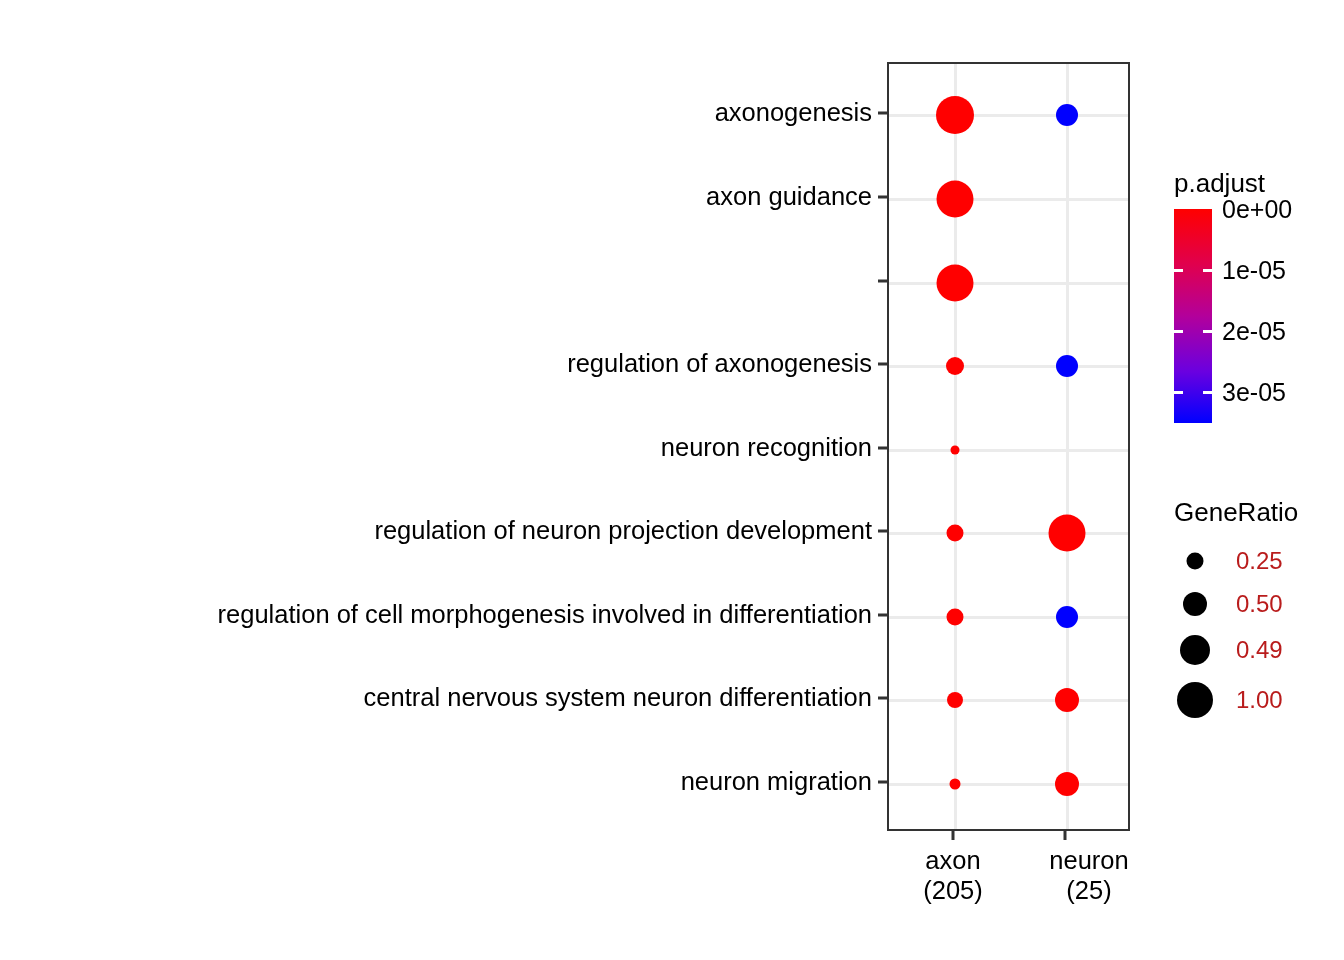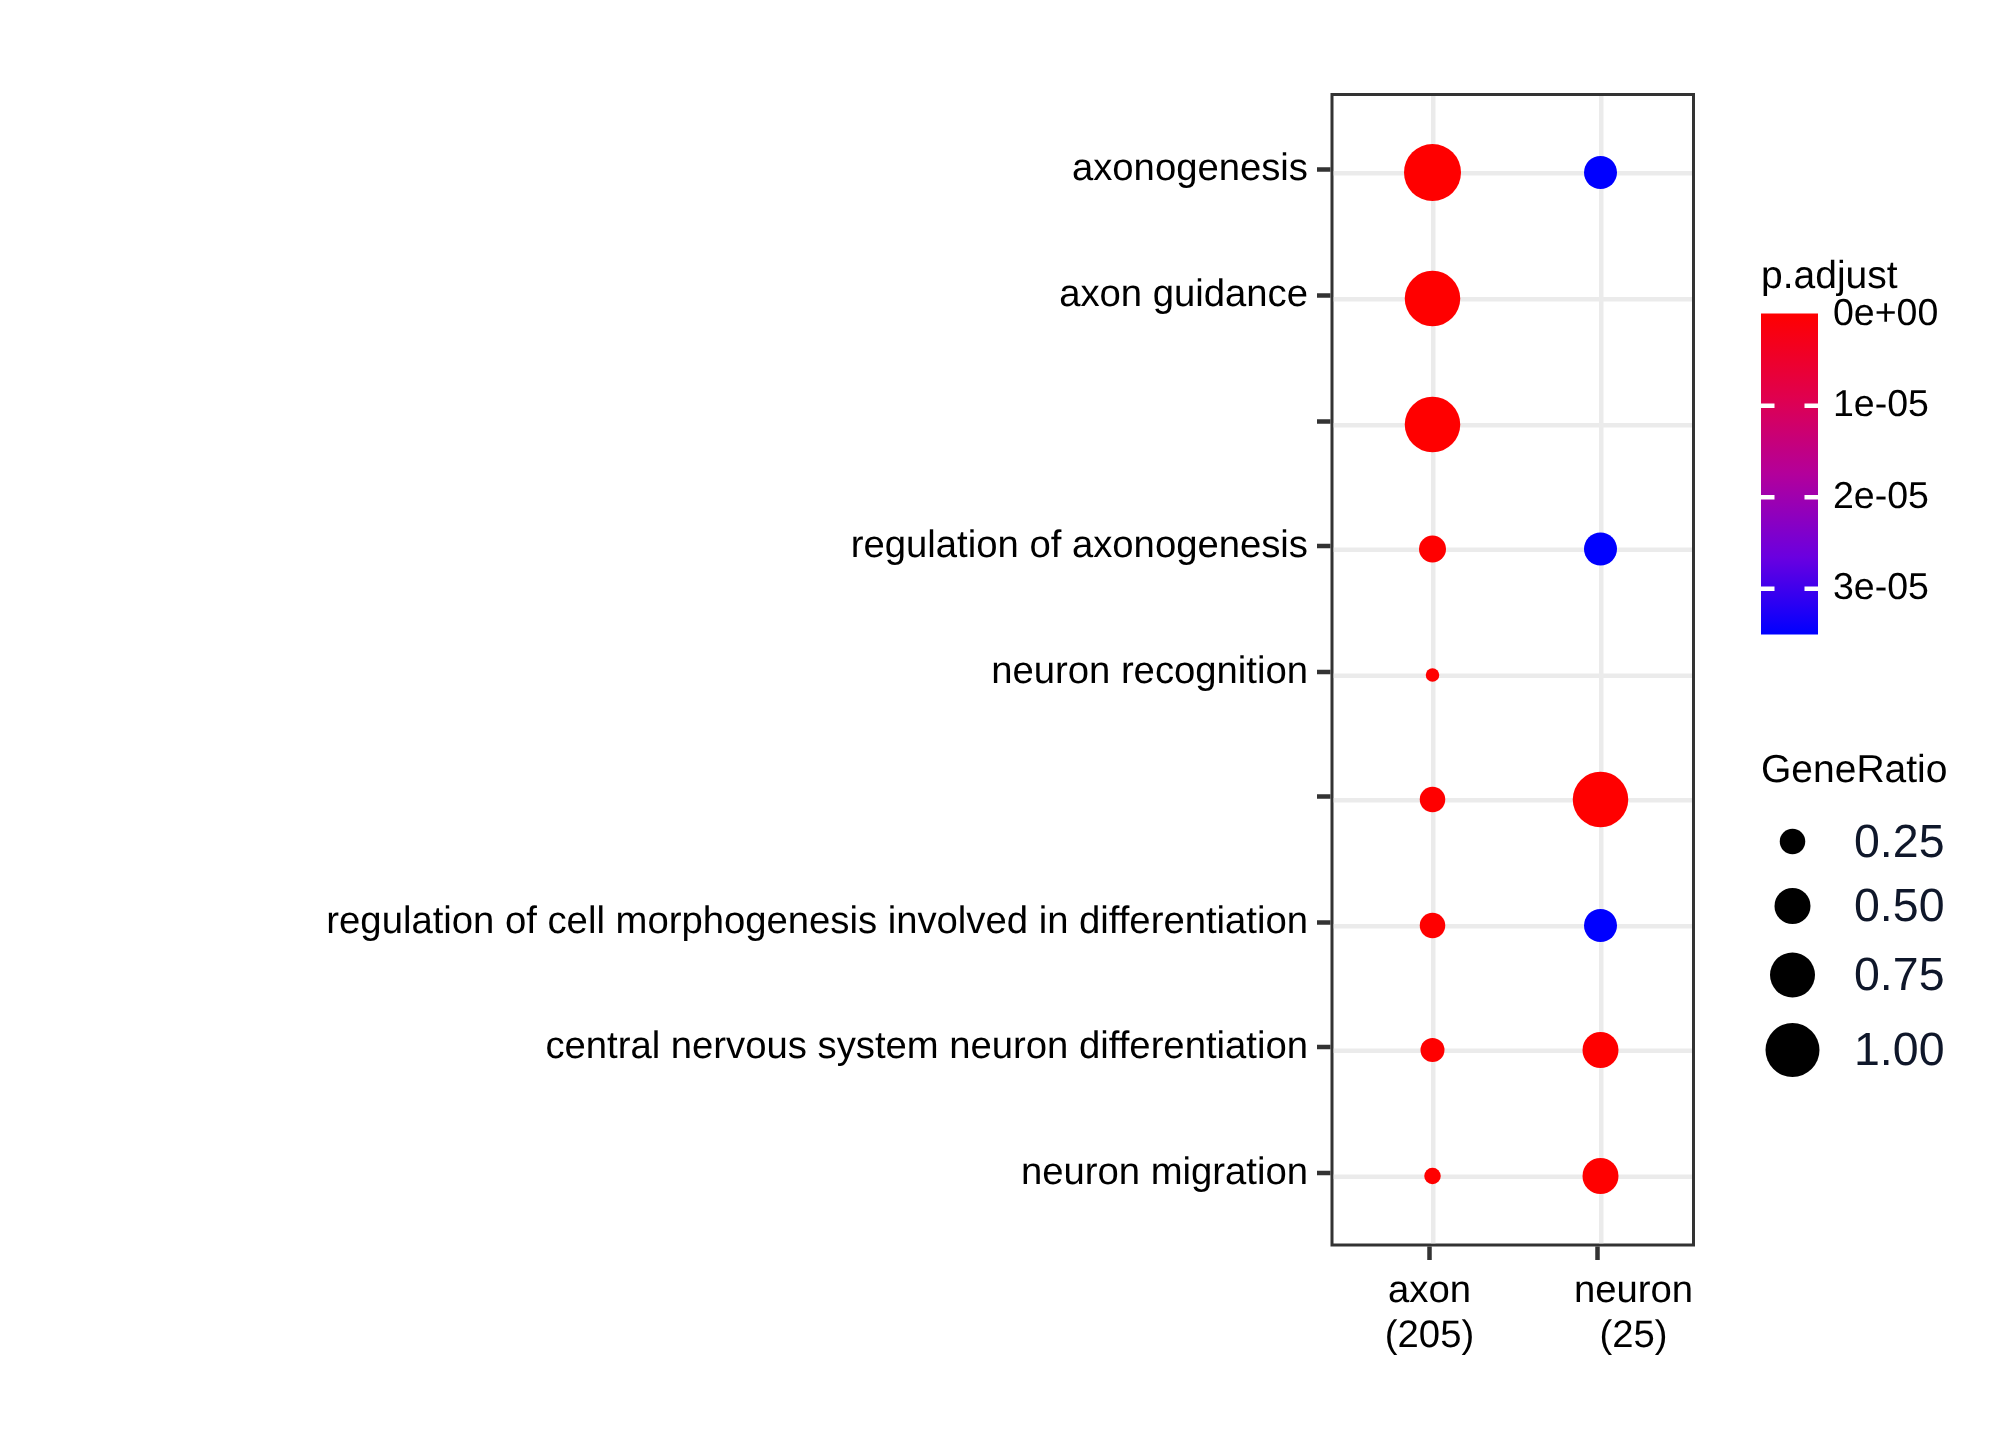--- a/index.html
+++ b/index.html
@@ -134,36 +134,37 @@
   }
   .size-dot {
     position: absolute;
     border-radius: 50%;
     background: #000000;
     transform: translate(-50%, -50%);
   }
   .size-label {
     position: absolute;
     left: 1236px;
-    font-size: 31px;
-    color: #0f172a;
+    font-size: 24px;
+    color: #b91c1c;
     transform: translateY(-50%);
     white-space: nowrap;
   }
 </style>
 </head>
 <body>
 
 <div id="root">
 
   <div class="ylabels">
       <div class="ylabel" style="top: 113px;">axonogenesis</div>
       <div class="ylabel" style="top: 197px;">axon guidance</div>
       <div class="ylabel" style="top: 448px;">neuron recognition</div>
       <div class="ylabel" style="top: 364px;">regulation of axonogenesis</div>
+      <div class="ylabel" style="top: 531px;">regulation of neuron projection development</div>
       <div class="ylabel" style="top: 615px;">regulation of cell morphogenesis involved in differentiation</div>
       <div class="ylabel" style="top: 698px;">central nervous system neuron differentiation</div>
       <div class="ylabel" style="top: 782px;">neuron migration</div>
     </div>
 
   <div class="panel">
     <div class="grid-layer">
         <div class="gridline-h" style="top: 49.5px; background: rgb(235, 235, 235);"></div>
         <div class="gridline-h" style="top: 133.5px; background: rgb(235, 235, 235);"></div>
         <div class="gridline-h" style="top: 217.5px; background: rgb(235, 235, 235);"></div>
@@ -230,21 +231,21 @@
   </div>
 
   <div class="legend">
     <div class="legend-title" style="left:1174px; top:497px;">GeneRatio</div>
     <div class="size-legend-items">
         <div class="size-dot" style="left: 1195px; top: 561px; width: 17px; height: 17px; background: rgb(0, 0, 0);"></div>
         <div class="size-label" style="top: 561px;">0.25</div>
         <div class="size-dot" style="left: 1195px; top: 604px; width: 24px; height: 24px; background: rgb(0, 0, 0);"></div>
         <div class="size-label" style="top: 604px;">0.50</div>
         <div class="size-dot" style="left: 1195px; top: 650px; width: 30px; height: 30px; background: rgb(0, 0, 0);"></div>
-        <div class="size-label" style="top: 650px;">0.75</div>
+        <div class="size-label" style="top: 650px;">0.49</div>
         <div class="size-dot" style="left: 1195px; top: 700px; width: 36px; height: 36px; background: rgb(0, 0, 0);"></div>
         <div class="size-label" style="top: 700px;">1.00</div>
       </div>
   </div>
 
 <div class="cbar-label" style="top: 209px; text-align: center;">0e+00</div>
     <div class="cbar-label" style="top: 270.143px;">1e-05</div>
     <div class="cbar-label" style="top: 331.286px;">2e-05</div>
     <div class="cbar-label" style="top: 392.429px;">3e-05</div>
   </div>

